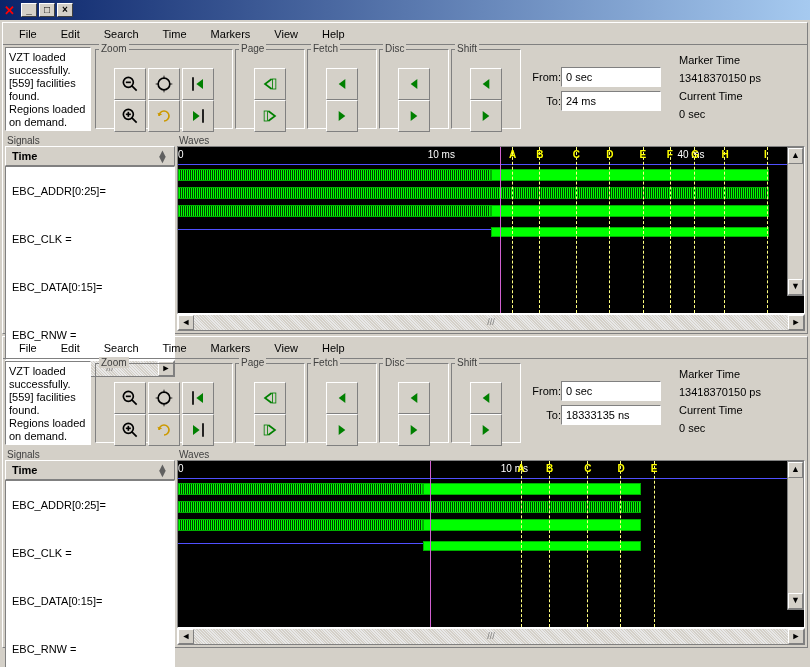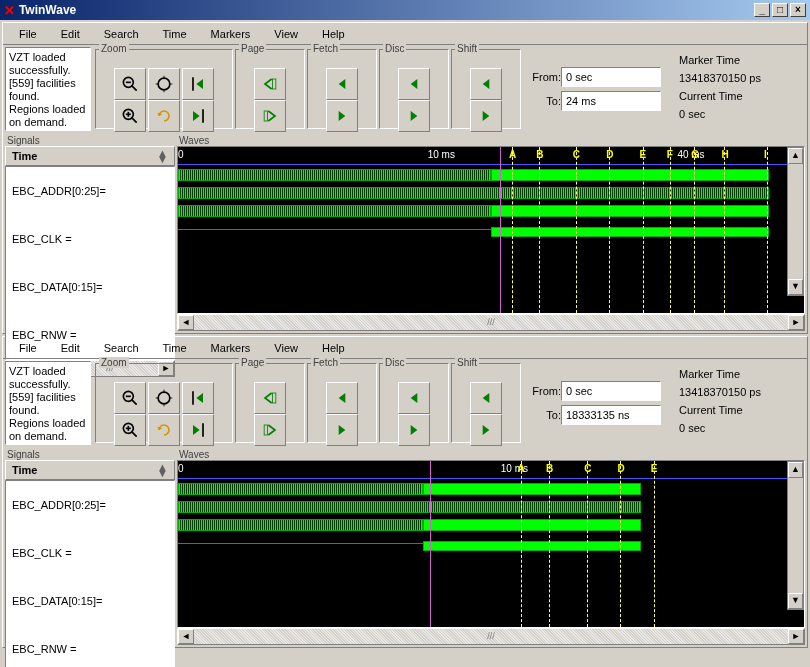--- a/index.html
+++ b/index.html
@@ -54,21 +54,20 @@
 .wave-bus { position: absolute; top: 2px; bottom: 2px; background: #00ff00; border: 1px solid #00b000; }
 .wave-bus.hatched { background: repeating-linear-gradient(90deg, #00ff00 0 1px, #004000 1px 2px); }
 .wave-line { position: absolute; top: 50%; height: 1px; background: #5050ff; }
 .purple-line { position: absolute; top: 0; bottom: 0; width: 1px; background: #d060d0; }
 </style>
 </head>
 <body>
 
 <div class="titlebar">
   <span class="x-icon">✕</span>
-  <span class="title">TwinWave</span>
   <div class="win-btn">_</div>
   <div class="win-btn">□</div>
   <div class="win-btn">×</div>
 </div>
 
 <div class="view-pane">
   <div class="menubar">
     <div class="menu-item">File</div>
     <div class="menu-item">Edit</div>
     <div class="menu-item">Search</div>

